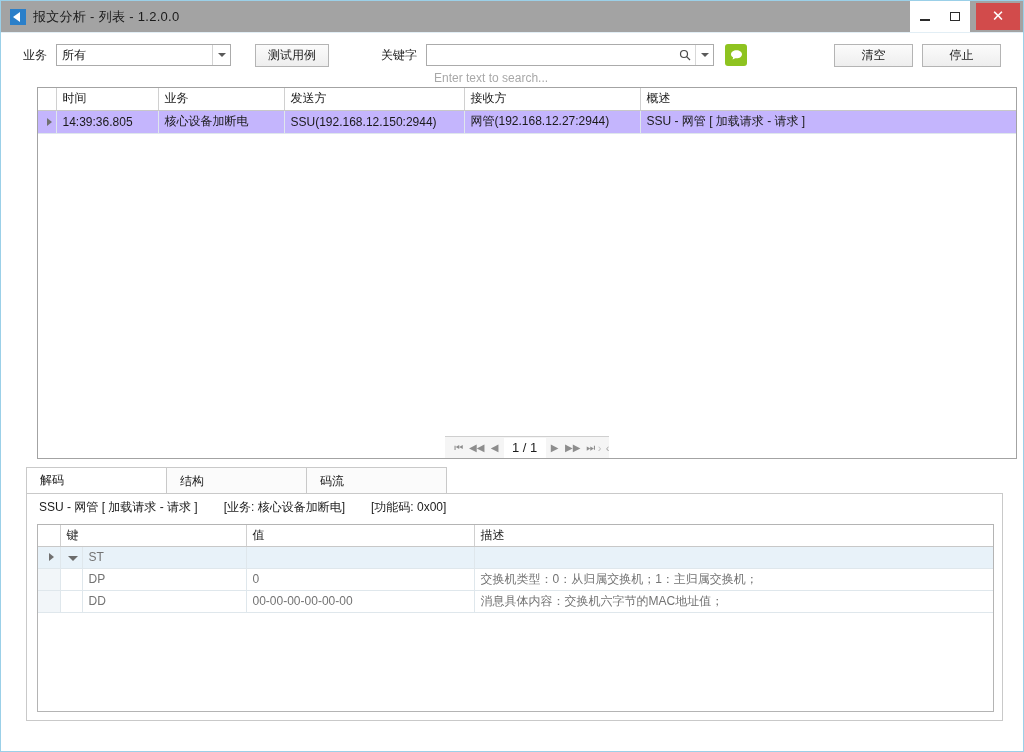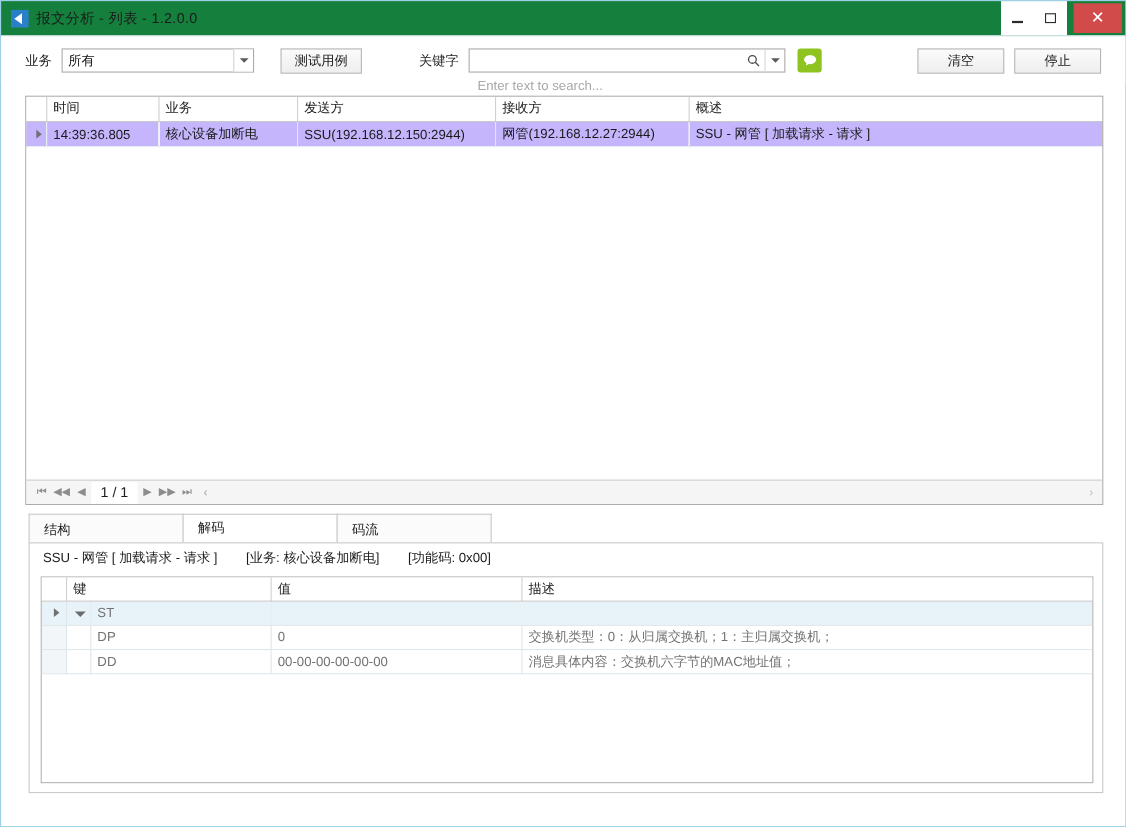--- a/index.html
+++ b/index.html
@@ -19,21 +19,21 @@
     left: 0; top: 0;
     width: 1024px; height: 752px;
     border: 1px solid #9bd0e8;
     background: #ffffff;
   }
 
   
   #titlebar {
     position: relative;
     height: 32px;
-    background: #15803d;
+    background: #a3a3a3;
     border-bottom: 1px solid #e2eef5;
     display: flex;
     align-items: center;
   }
   #app-icon {
     width: 16px; height: 16px;
     margin-left: 9px; margin-right: 7px;
     background: #2a7fc9;
     position: relative;
     flex: 0 0 auto;
@@ -164,25 +164,25 @@
   #toolbar-right {
     position: absolute;
     right: 22px; top: 11px;
     display: flex; gap: 9px;
   }
   #toolbar-right .btn { min-width: 79px; height: 23px; }
 
   
   #grid-panel {
     position: absolute;
-    left: 22px; top: 86px;
+    left: 36px; top: 86px;
     width: 980px; height: 372px;
     border: 1px solid #a3a3a3;
     background: #ffffff;
-    display: flex; flex-direction: column;
+    display: flex; flex-direction: column; align-items: center;
   }
   table.grid { width: 100%; border-collapse: collapse; table-layout: fixed; }
   table.grid th {
     height: 22px;
     background: #ffffff;
     border-right: 1px solid #d0d0d0;
     border-bottom: 1px solid #c8c8c8;
     font-weight: normal;
     font-size: 12px;
     color: #1a1a1a;
@@ -443,22 +443,22 @@
       <span id="pager-label">1 / 1</span>
       <span class="pgbtn">▶</span>
       <span class="pgbtn">▶▶</span>
       <span class="pgbtn">⏭</span>
       <span id="pager-collapse">‹</span>
       <span id="pager-right-chevron">›</span>
     </div>
   </div>
 
   <div id="tabbar">
+    <div class="tab active">解码</div>
     <div class="tab">结构</div>
-    <div class="tab active">解码</div>
     <div class="tab">码流</div>
   </div>
 
   <div id="detail-panel">
     <div id="detail-header">
       <span class="seg">SSU - 网管 [ 加载请求 - 请求 ]</span>
       <span class="seg">[业务: 核心设备加断电]</span>
       <span class="seg">[功能码: 0x00]</span>
     </div>
 

